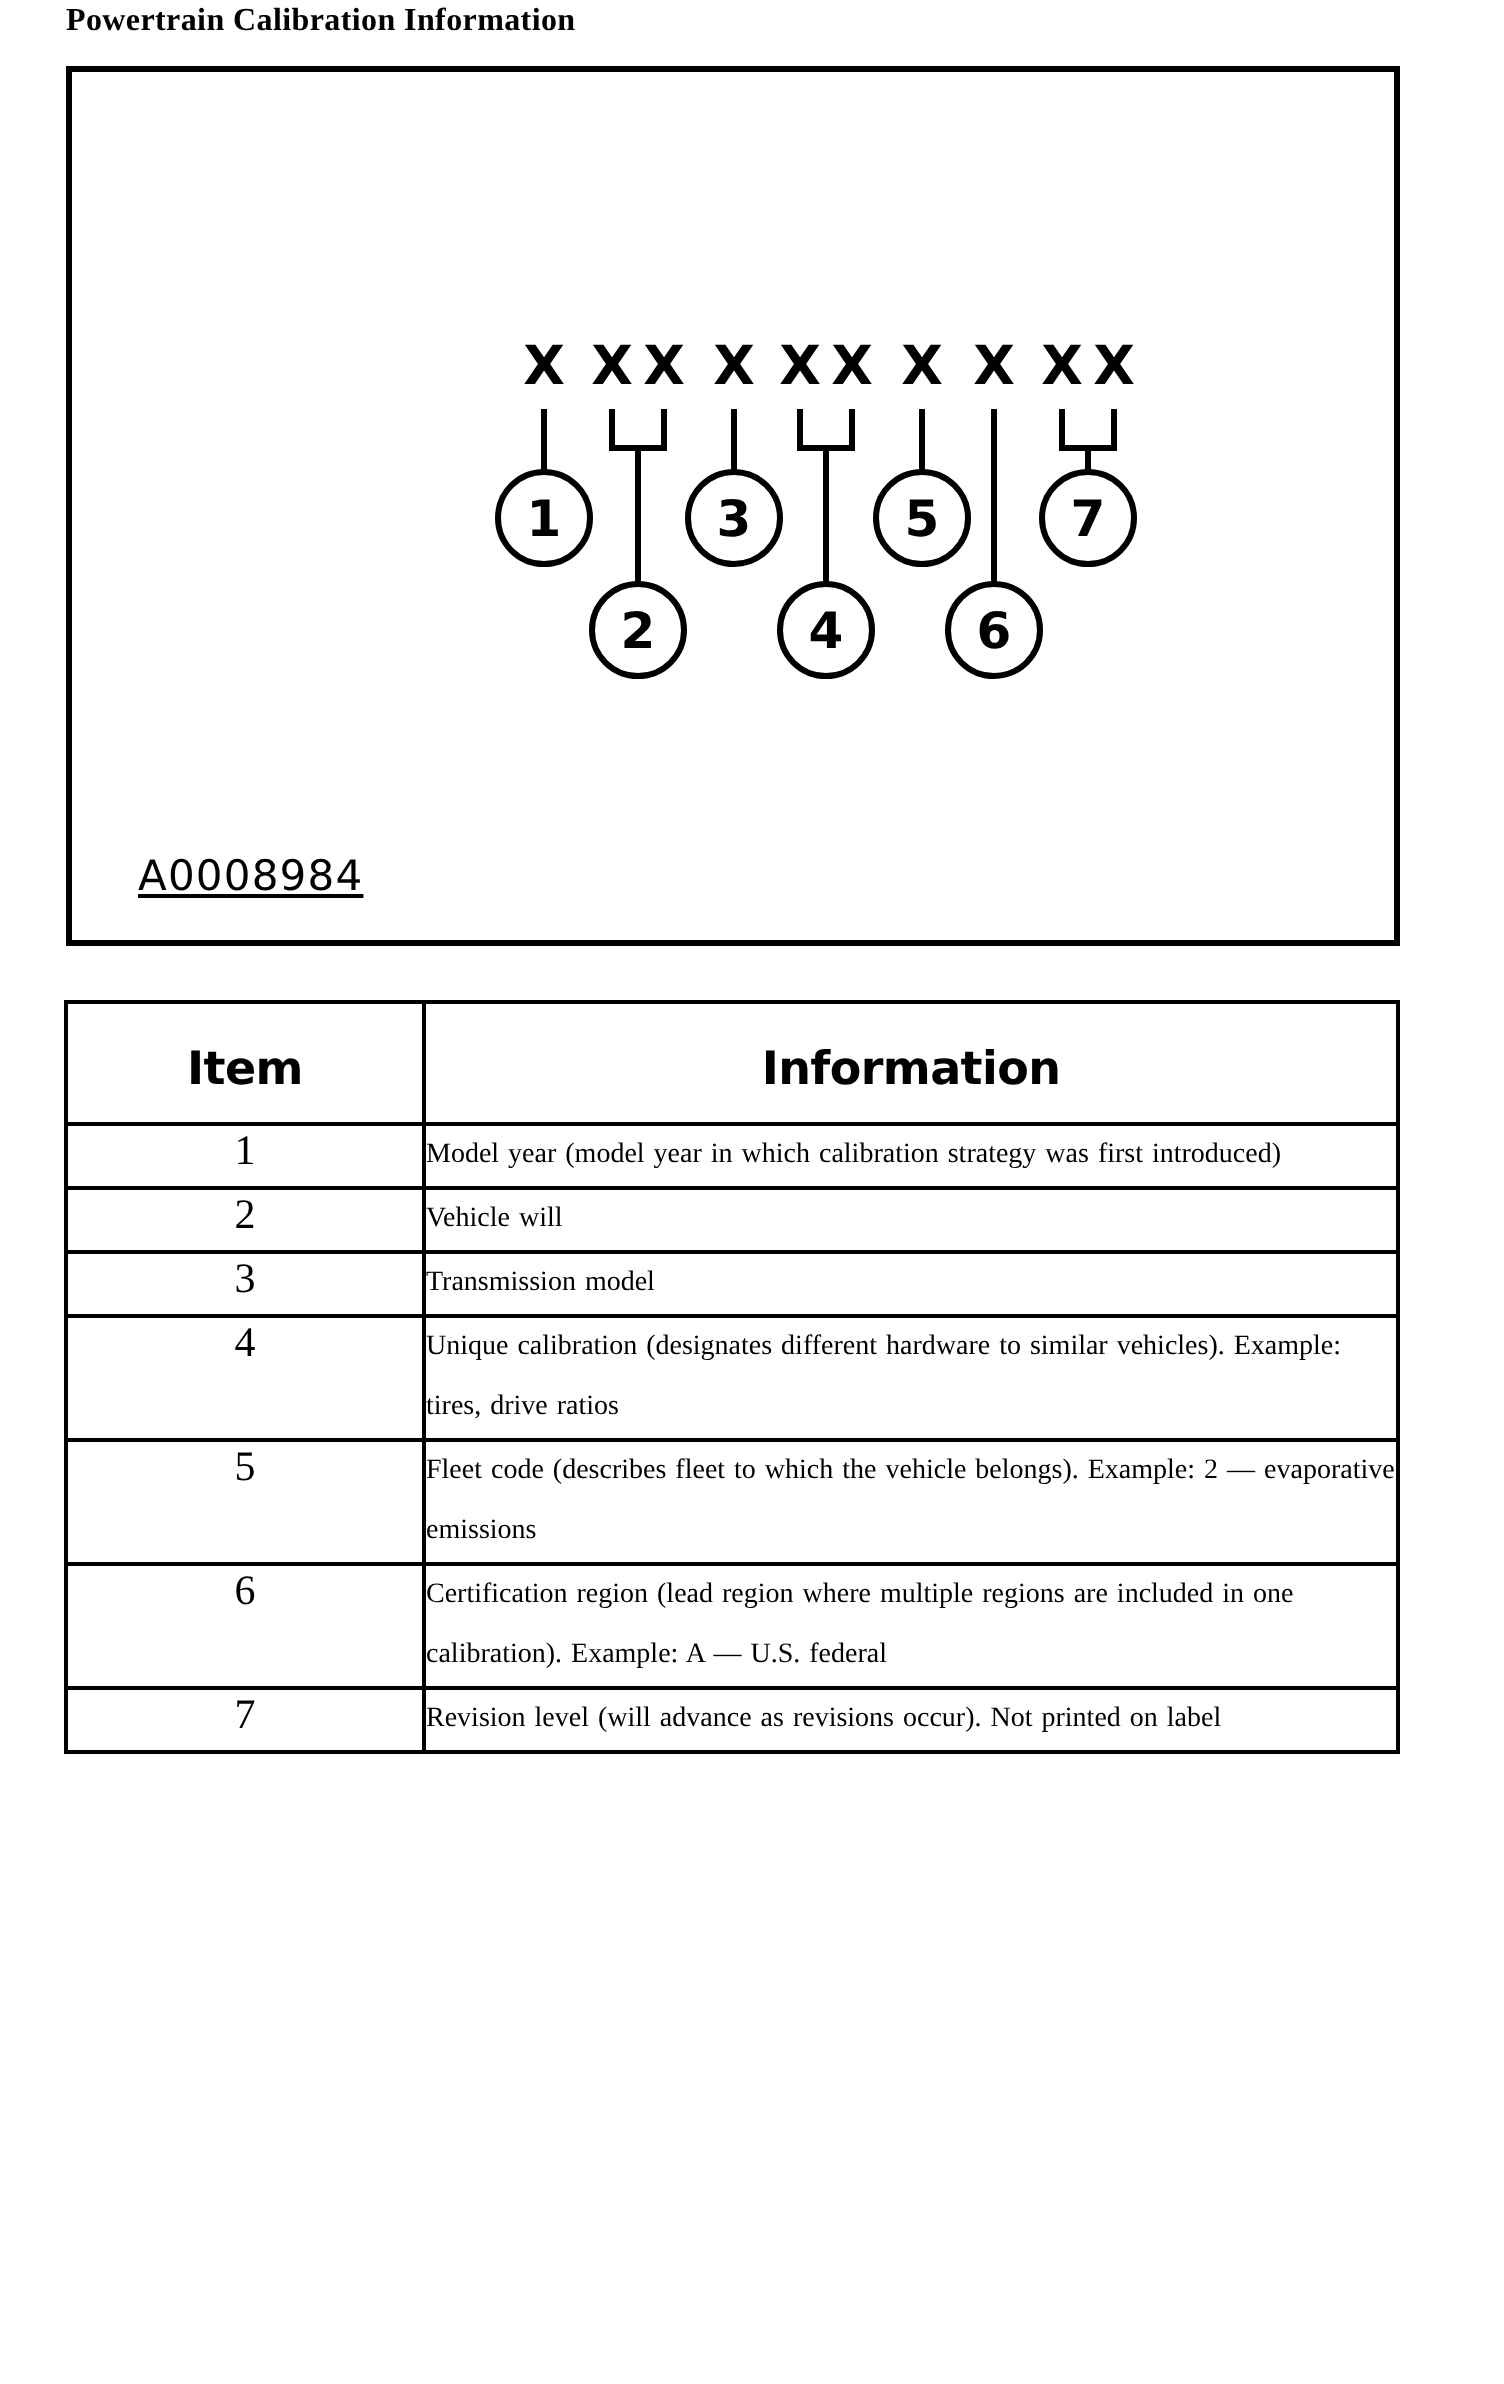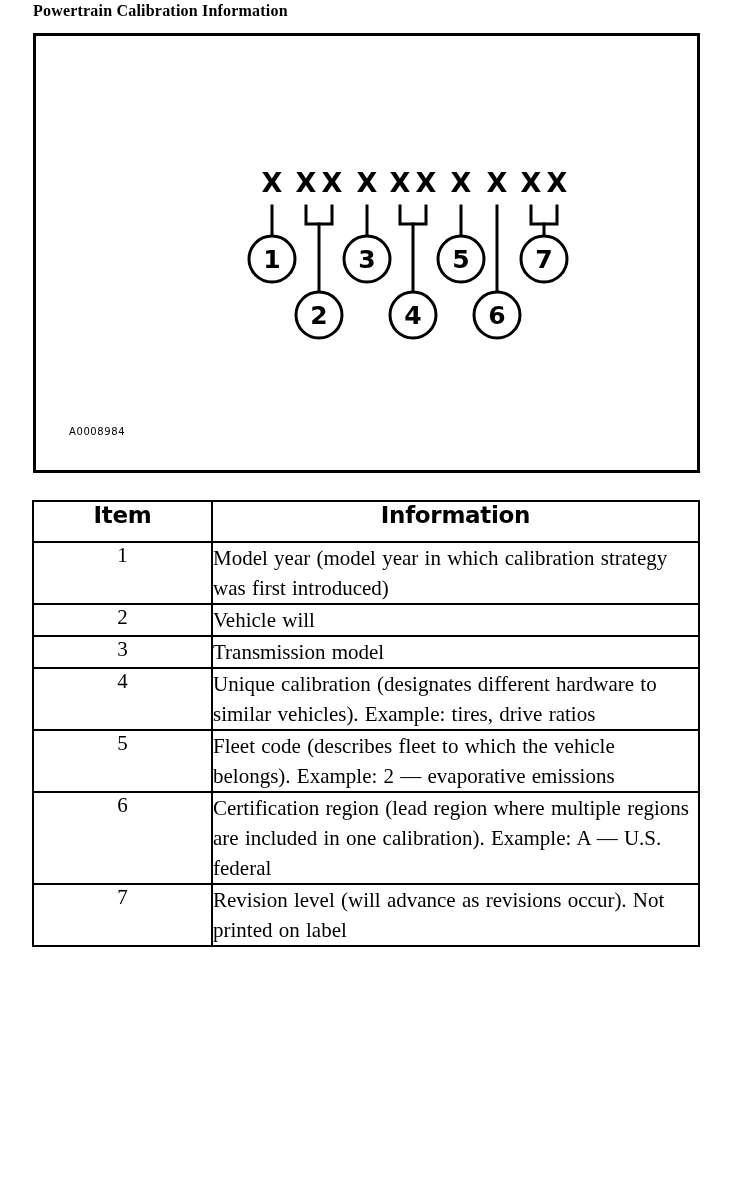--- a/index.html
+++ b/index.html
@@ -42,22 +42,23 @@
   .figure-svg {
     position: absolute;
     left: 0;
     top: 0;
   }
   .figure-id {
     position: absolute;
     left: 33px;
     top: 390px;
     font-family: "DejaVu Sans", sans-serif;
-    font-size: 10px;
+    font-size: 21px;
     letter-spacing: 0.6px;
+    text-decoration: underline;
   }
 
   
   .spec-table {
     position: absolute;
     left: 32px;
     top: 500px;
     width: 666px;
     border-collapse: collapse;
     table-layout: fixed;
@@ -67,34 +68,34 @@
   .spec-table th {
     border: 2px solid #000000;
     vertical-align: top;
     padding: 0;
   }
   .spec-table th {
     font-family: "DejaVu Sans", sans-serif;
     font-weight: bold;
     font-size: 23px;
     text-align: center;
-    padding: 0 0 13px 0;
+    padding: 20px 0 13px 0;
     letter-spacing: -0.3px;
   }
   .col-item { width: 179px; }
   .col-desc { width: 487px; }
 
   .cell-item {
     text-align: center;
     font-size: 21px;
     padding: 11px 0 12px 0;
     font-family: "Liberation Serif", serif;
   }
   .cell-desc {
-    font-size: 21px;
+    font-size: 14px;
     line-height: 30px;
     padding: 9px 12px 10px 17px;
     font-family: "Liberation Serif", serif;
     word-spacing: 1px;
   }
 </style>
 </head>
 <body>
 
 <div class="page-title">Powertrain Calibration Information</div>

